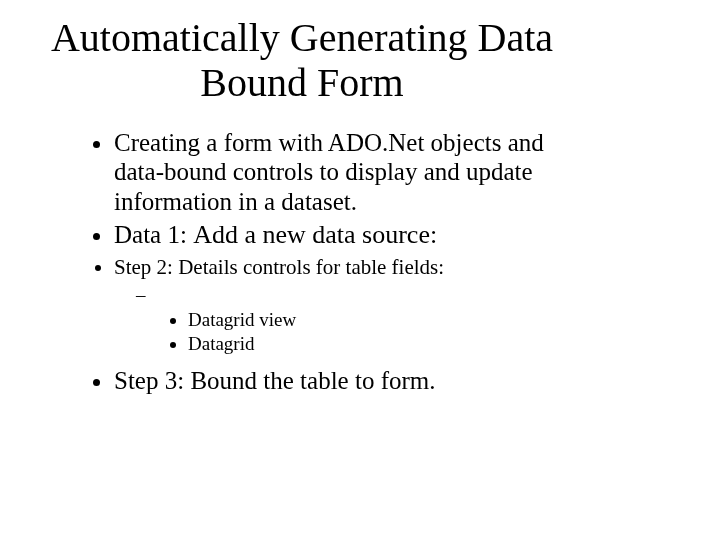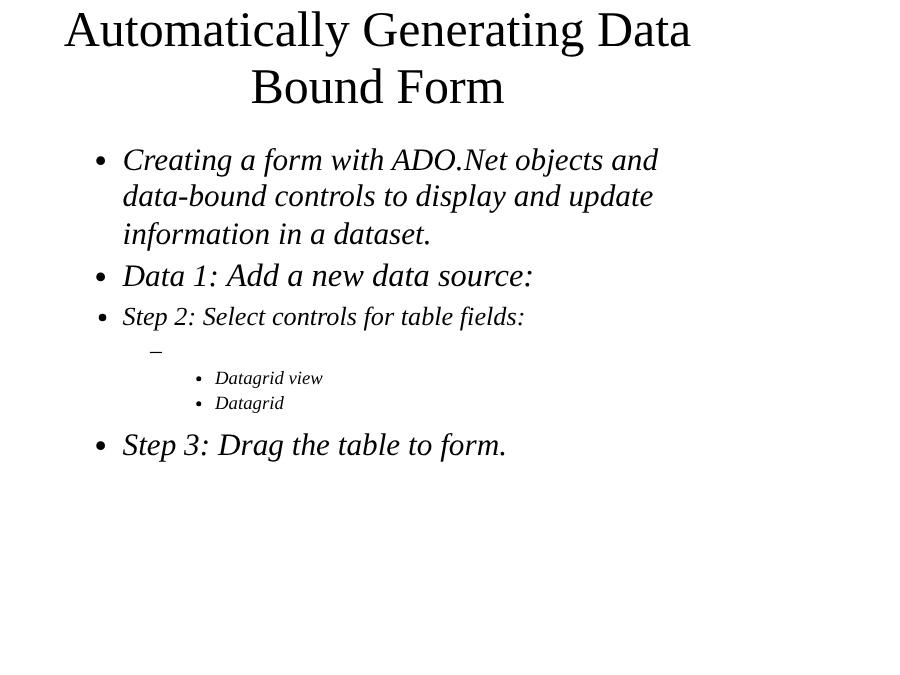--- a/index.html
+++ b/index.html
@@ -8,36 +8,35 @@
     width: 720px;
     height: 540px;
     background: #ffffff;
     font-family: "Times New Roman", Times, serif;
     color: #000000;
   }
   .slide {
     width: 604px;
     height: 540px;
     box-sizing: border-box;
-    padding: 2px 40px 0 40px;
+    padding: 16px 40px 0 40px;
   }
   .title {
     text-align: center;
     font-size: 40px;
     line-height: 1.12;
     margin: 0 0 22px 0;
     font-weight: normal;
   }
   ul.lvl1 {
-    margin: 0;
+    margin: 16px;
     padding: 0 0 0 58px;
     list-style: disc;
     font-size: 25px;
     line-height: 1.18;
-    font-style: italic;
   }
   ul.lvl1 > li {
     margin-bottom: 4px;
   }
   .step1-note {
     font-size: 26px;
   }
   .step2 {
     font-size: 21px;
   }
@@ -50,43 +49,43 @@
   ul.lvl2 > li::before {
     content: "–";
     display: inline-block;
     width: 16px;
     margin-left: -16px;
   }
   ul.lvl3 {
     margin: 3px 0 10px 0;
     padding: 0 0 0 36px;
     list-style: disc;
-    font-size: 15px;
+    font-size: 19px;
   }
   ul.lvl3 > li {
     margin-bottom: 2px;
   }
 </style>
 </head>
 <body>
 
 <div class="slide">
   <h1 class="title">Automatically Generating Data Bound Form</h1>
 
   <ul class="lvl1">
     <li>Creating a form with ADO.Net objects and data-bound controls to display and update information in a dataset.</li>
     <li>
       <span>Data 1: </span><span class="step1-note">Add a new data source:</span>
     </li>
     <li class="step2">
-      <span>Step 2: Select controls for table fields:</span>
+      <span>Step 2: Details controls for table fields:</span>
       <ul class="lvl2">
         <li>
           <ul class="lvl3">
             <li>Datagrid view</li>
             <li>Datagrid</li>
           </ul>
         </li>
       </ul>
     </li>
-    <li>Step 3: Drag the table to form.</li>
+    <li>Step 3: Bound the table to form.</li>
   </ul>
 </div>
 
 </body></html>

